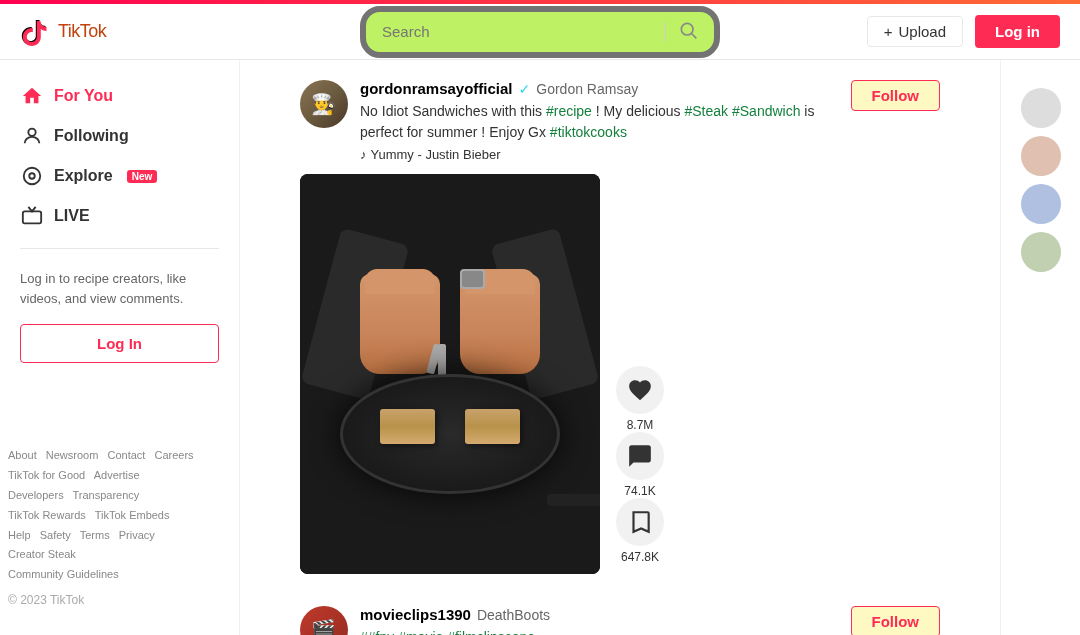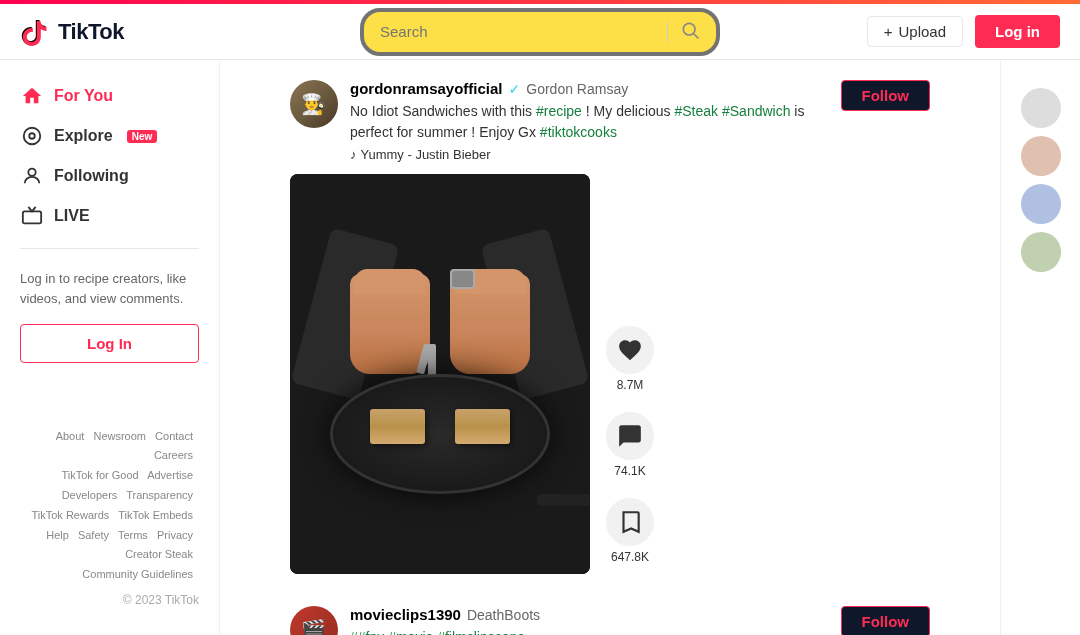--- a/index.html
+++ b/index.html
@@ -27,40 +27,40 @@
       gap: 6px;
       cursor: pointer;
     }
 
     .logo-icon {
       width: 32px;
       height: 32px;
     }
 
     .logo-text {
-      font-size: 22px;
-      font-weight: 700;
-      color: #0f172a;
+      font-size: 18px;
+      font-weight: 400;
+      color: #c2410c;
       letter-spacing: -0.5px;
     }
 
     .search-container {
       position: absolute;
       left: 50%;
       transform: translateX(-50%);
       width: 360px;
     }
 
     .search-box {
       display: flex;
       align-items: center;
-      border: 4px solid #737373;
+      border: 6px solid #737373;
       border-radius: 20px;
       padding: 8px 16px;
-      background: #fde047;
+      background: #bef264;
       width: 100%;
     }
 
     .search-input {
       border: none;
       background: transparent;
       outline: none;
       flex: 1;
       font-size: 15px;
       color: #333;
@@ -108,21 +108,21 @@
     }
 
     .main-layout {
       display: flex;
       flex: 1;
       overflow: hidden;
     }
 
     
     .sidebar {
-      width: 220px;
+      width: 240px;
       flex-shrink: 0;
       border-right: 1px solid #f0f0f0;
       padding: 16px 0;
       overflow-y: auto;
       display: flex;
       flex-direction: column;
     }
 
     .nav-item {
       display: flex;
@@ -180,22 +180,21 @@
       text-align: center;
       color: #fe2c55;
       font-size: 15px;
       font-weight: 600;
       cursor: pointer;
       background: #fff;
     }
 
     .sidebar-footer {
       margin-top: auto;
-      padding: 12px 20px;
-      text-align: right;
+      padding: 12px 8px;
     }
 
     .footer-links {
       font-size: 11px;
       color: #888;
       line-height: 1.8;
     }
 
     .footer-links a {
       color: #888;
@@ -311,21 +310,21 @@
       color: #333;
       margin-top: 4px;
       display: flex;
       align-items: center;
       gap: 4px;
     }
 
     .follow-btn {
       border: 1.5px solid #fe2c55;
       color: #fe2c55;
-      background: #0f172a;
+      background: #fef9c3;
       border-radius: 4px;
       padding: 6px 20px;
       font-size: 15px;
       font-weight: 600;
       cursor: pointer;
       white-space: nowrap;
       align-self: flex-start;
     }
 
     
@@ -509,21 +508,20 @@
       background: #aaa;
       border-radius: 2px;
       transform: rotate(15deg);
     }
 
     
     .action-buttons {
       display: flex;
       flex-direction: column;
       align-items: flex-start;
-      gap: 20px;
       padding-bottom: 10px;
     }
 
     .action-btn {
       display: flex;
       flex-direction: column;
       align-items: center;
       gap: 4px;
       cursor: pointer;
     }
@@ -603,36 +601,36 @@
         <svg width="22" height="22" viewBox="0 0 24 24" fill="#fe2c55">
             <path d="M10 20v-6h4v6h5v-8h3L12 3 2 12h3v8z"></path>
           </svg>
       </span>
       <span>For You</span>
     </div>
 
     <div class="nav-item">
       <span class="nav-icon">
         <svg width="22" height="22" viewBox="0 0 24 24" fill="none" stroke="#333" stroke-width="2">
+            <circle cx="12" cy="8" r="4"></circle>
+            <path d="M4 20c0-4 3.6-7 8-7s8 3 8 7"></path>
+          </svg>
+      </span>
+      <span>Following</span>
+    </div>
+
+    <div class="nav-item">
+      <span class="nav-icon">
+        <svg width="22" height="22" viewBox="0 0 24 24" fill="none" stroke="#333" stroke-width="2">
             <circle cx="12" cy="12" r="9"></circle>
             <circle cx="12" cy="12" r="3"></circle>
           </svg>
       </span>
       <span>Explore</span>
       <span class="explore-badge">New</span>
-    </div>
-
-    <div class="nav-item">
-      <span class="nav-icon">
-        <svg width="22" height="22" viewBox="0 0 24 24" fill="none" stroke="#333" stroke-width="2">
-            <circle cx="12" cy="8" r="4"></circle>
-            <path d="M4 20c0-4 3.6-7 8-7s8 3 8 7"></path>
-          </svg>
-      </span>
-      <span>Following</span>
     </div>
 
     <div class="nav-item">
       <span class="nav-icon">
         <svg width="22" height="22" viewBox="0 0 24 24" fill="none" stroke="#333" stroke-width="2">
             <rect x="2" y="7" width="20" height="13" rx="2"></rect>
             <path d="M16 2l-4 5-4-5"></path>
           </svg>
       </span>
       <span>LIVE</span>

